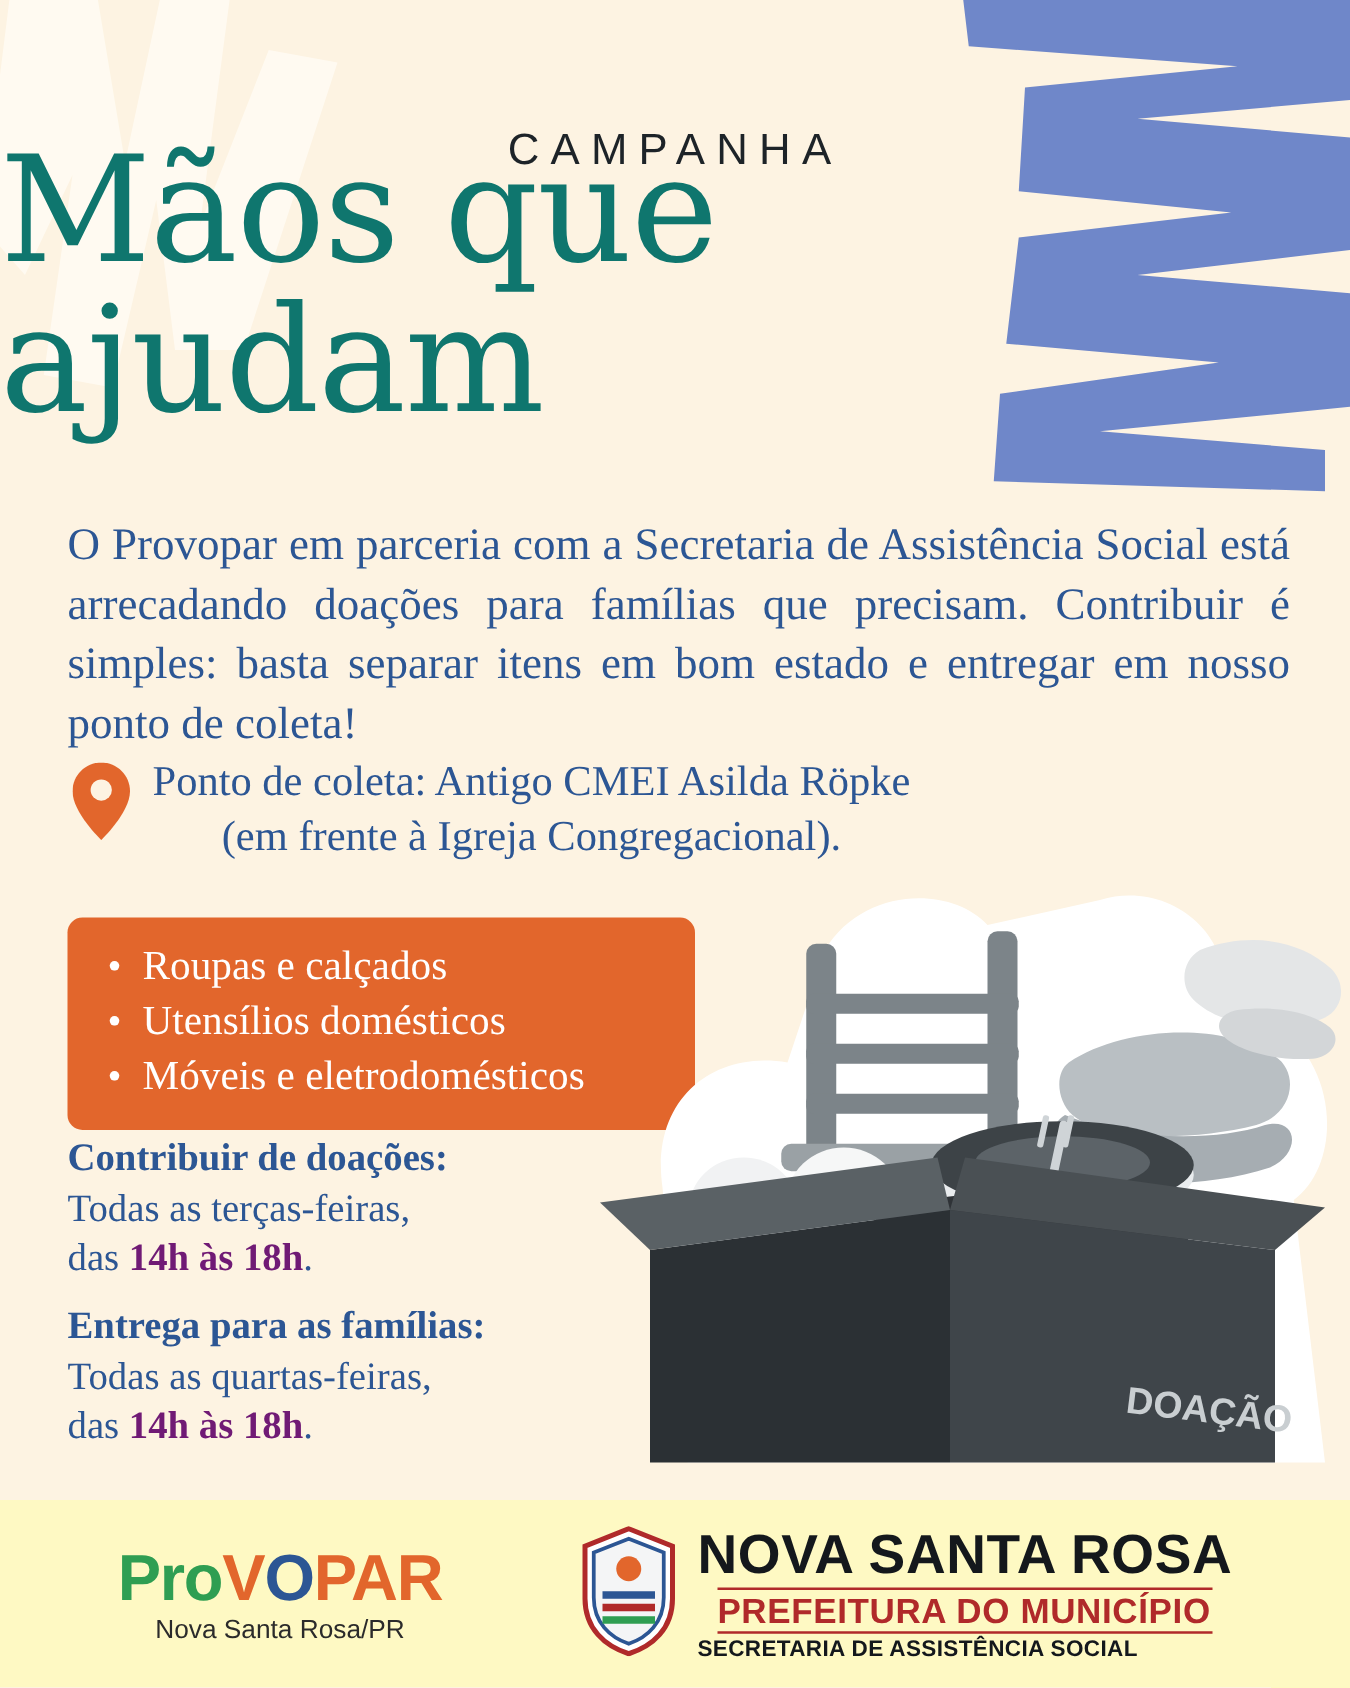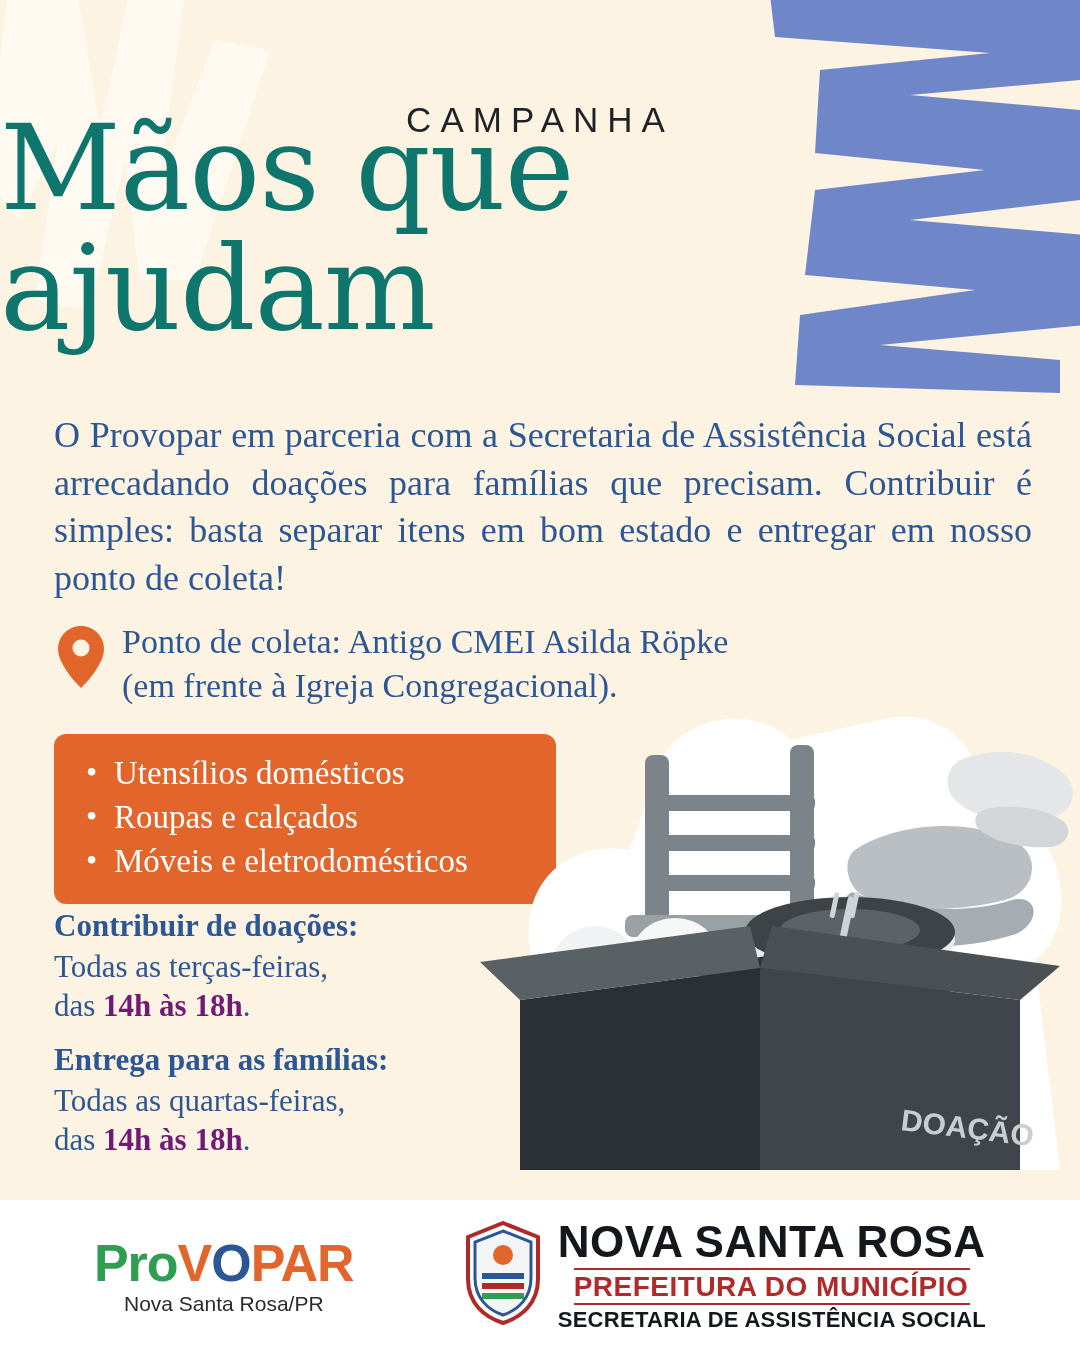--- a/index.html
+++ b/index.html
@@ -66,26 +66,27 @@
     font-size: 36px;
     line-height: 1.32;
     color: #2c5694;
     text-align: justify;
     font-family: Liberation Serif, serif;
   }
 
   
   .location {
     position: absolute;
-    top: 620px;
+    top: 604px;
     left: 58px;
     width: 960px;
     display: flex;
     align-items: flex-start;
     gap: 18px;
+    text-align: center;
   }
   .pin-icon { flex: 0 0 auto; margin-top: 6px; }
   .location-text {
     font-size: 34px;
     line-height: 1.28;
     color: #2c5694;
   }
 
   
   .items-box {
@@ -138,21 +139,21 @@
     width: 620px;
     height: 500px;
   }
 
   
   .footer {
     position: absolute;
     left: 0; bottom: 0;
     width: 1080px;
     height: 150px;
-    background: #ffffff;
+    background: #fef9c3;
     display: flex;
     align-items: center;
     justify-content: center;
     gap: 110px;
   }
 
   .provopar { text-align: center; line-height: 1; }
   .provopar-word {
     font-family: "Liberation Sans", sans-serif;
     font-weight: bold;
@@ -190,21 +191,21 @@
     color: #b02a2a;
     letter-spacing: 0.5px;
     border-top: 2px solid #b02a2a;
     border-bottom: 2px solid #b02a2a;
     padding: 2px 0;
     margin: 3px 16px;
   }
   .pref-l3 {
     font-family: "Liberation Sans", sans-serif;
     font-weight: bold;
-    font-size: 22px;
+    font-size: 18px;
     color: #14181c;
     letter-spacing: 0.3px;
   }
 </style>
 </head>
 <body>
 
 <div id="poster">
 
   <svg class="deco deco-cream-left" viewBox="0 0 300 430">
@@ -231,22 +232,22 @@
       </svg>
     </span>
     <span class="location-text">
       <span>Ponto de coleta: Antigo CMEI Asilda Röpke</span><br>
       <span>(em frente à Igreja Congregacional).</span>
     </span>
   </div>
 
   <div class="items-box">
     <ul>
+      <li>Roupas e calçados</li>
       <li>Utensílios domésticos</li>
-      <li>Roupas e calçados</li>
       <li>Móveis e eletrodomésticos</li>
     </ul>
   </div>
 
   <div class="schedule sched-1">
     <div class="sched-head">Contribuir de doações:</div>
     <div class="sched-line">Todas as terças-feiras,</div>
     <div class="sched-line"><span>das </span><span class="hl">14h às 18h</span><span>.</span></div>
   </div>
 

